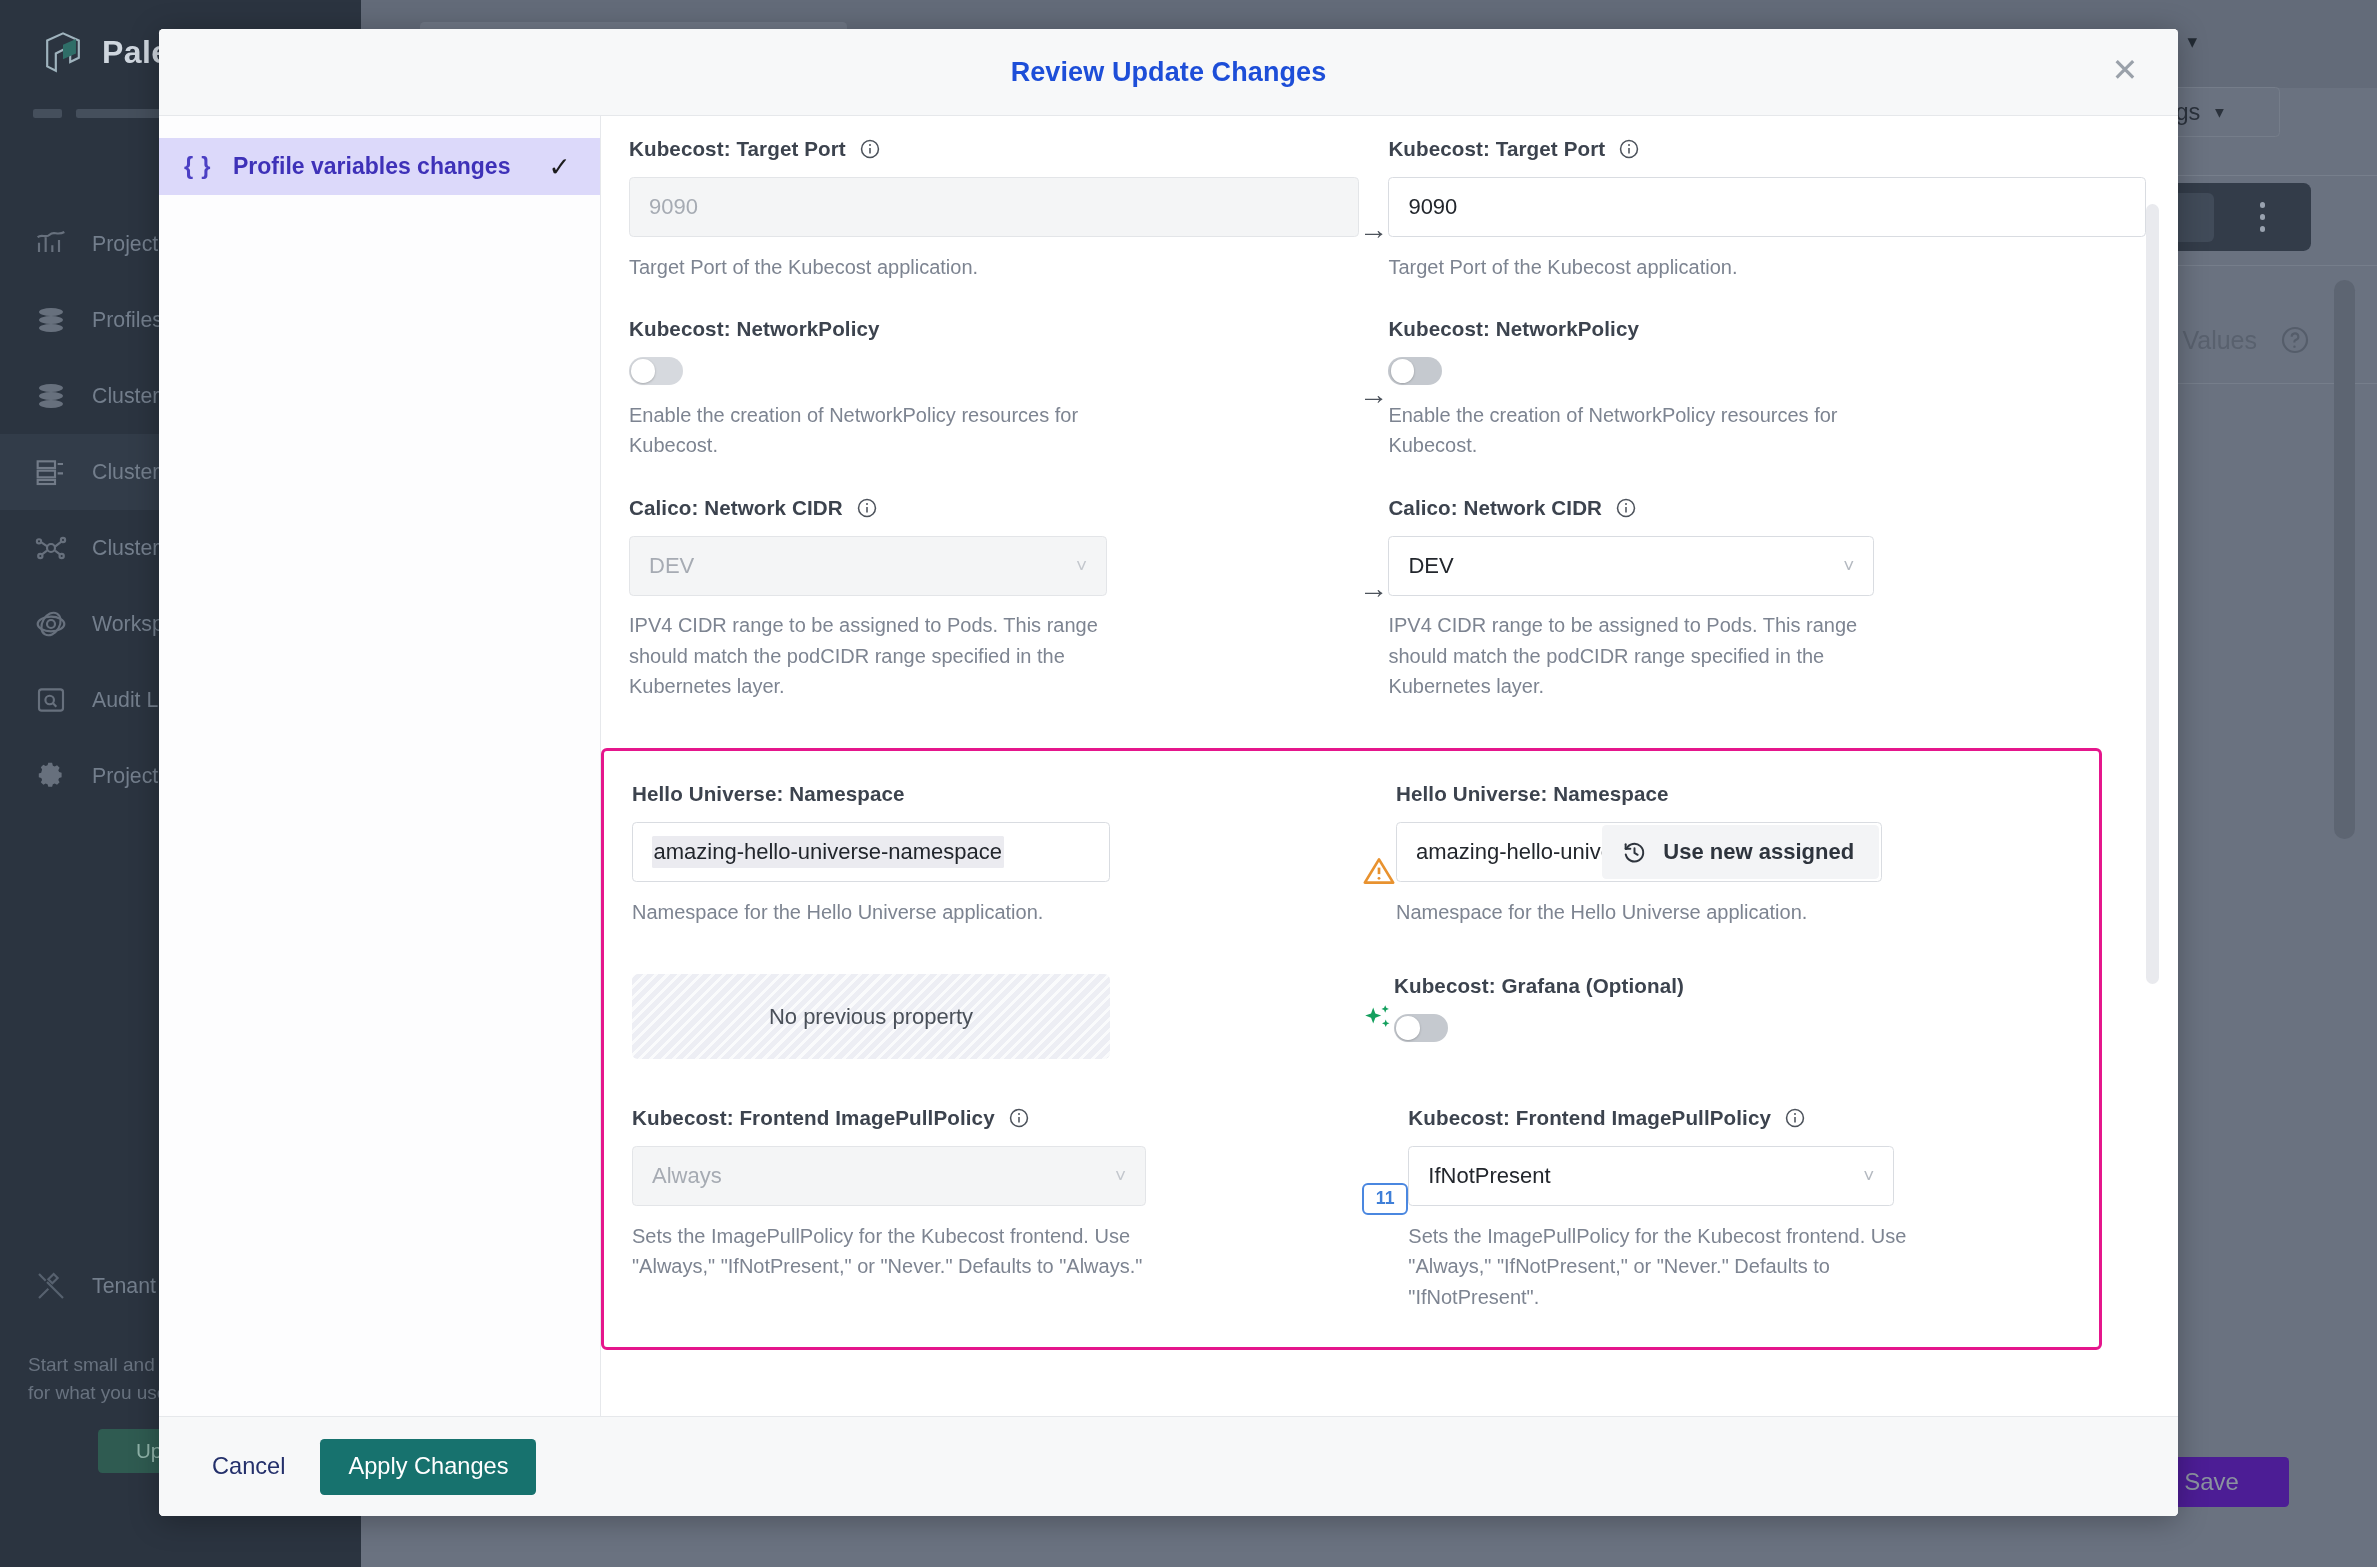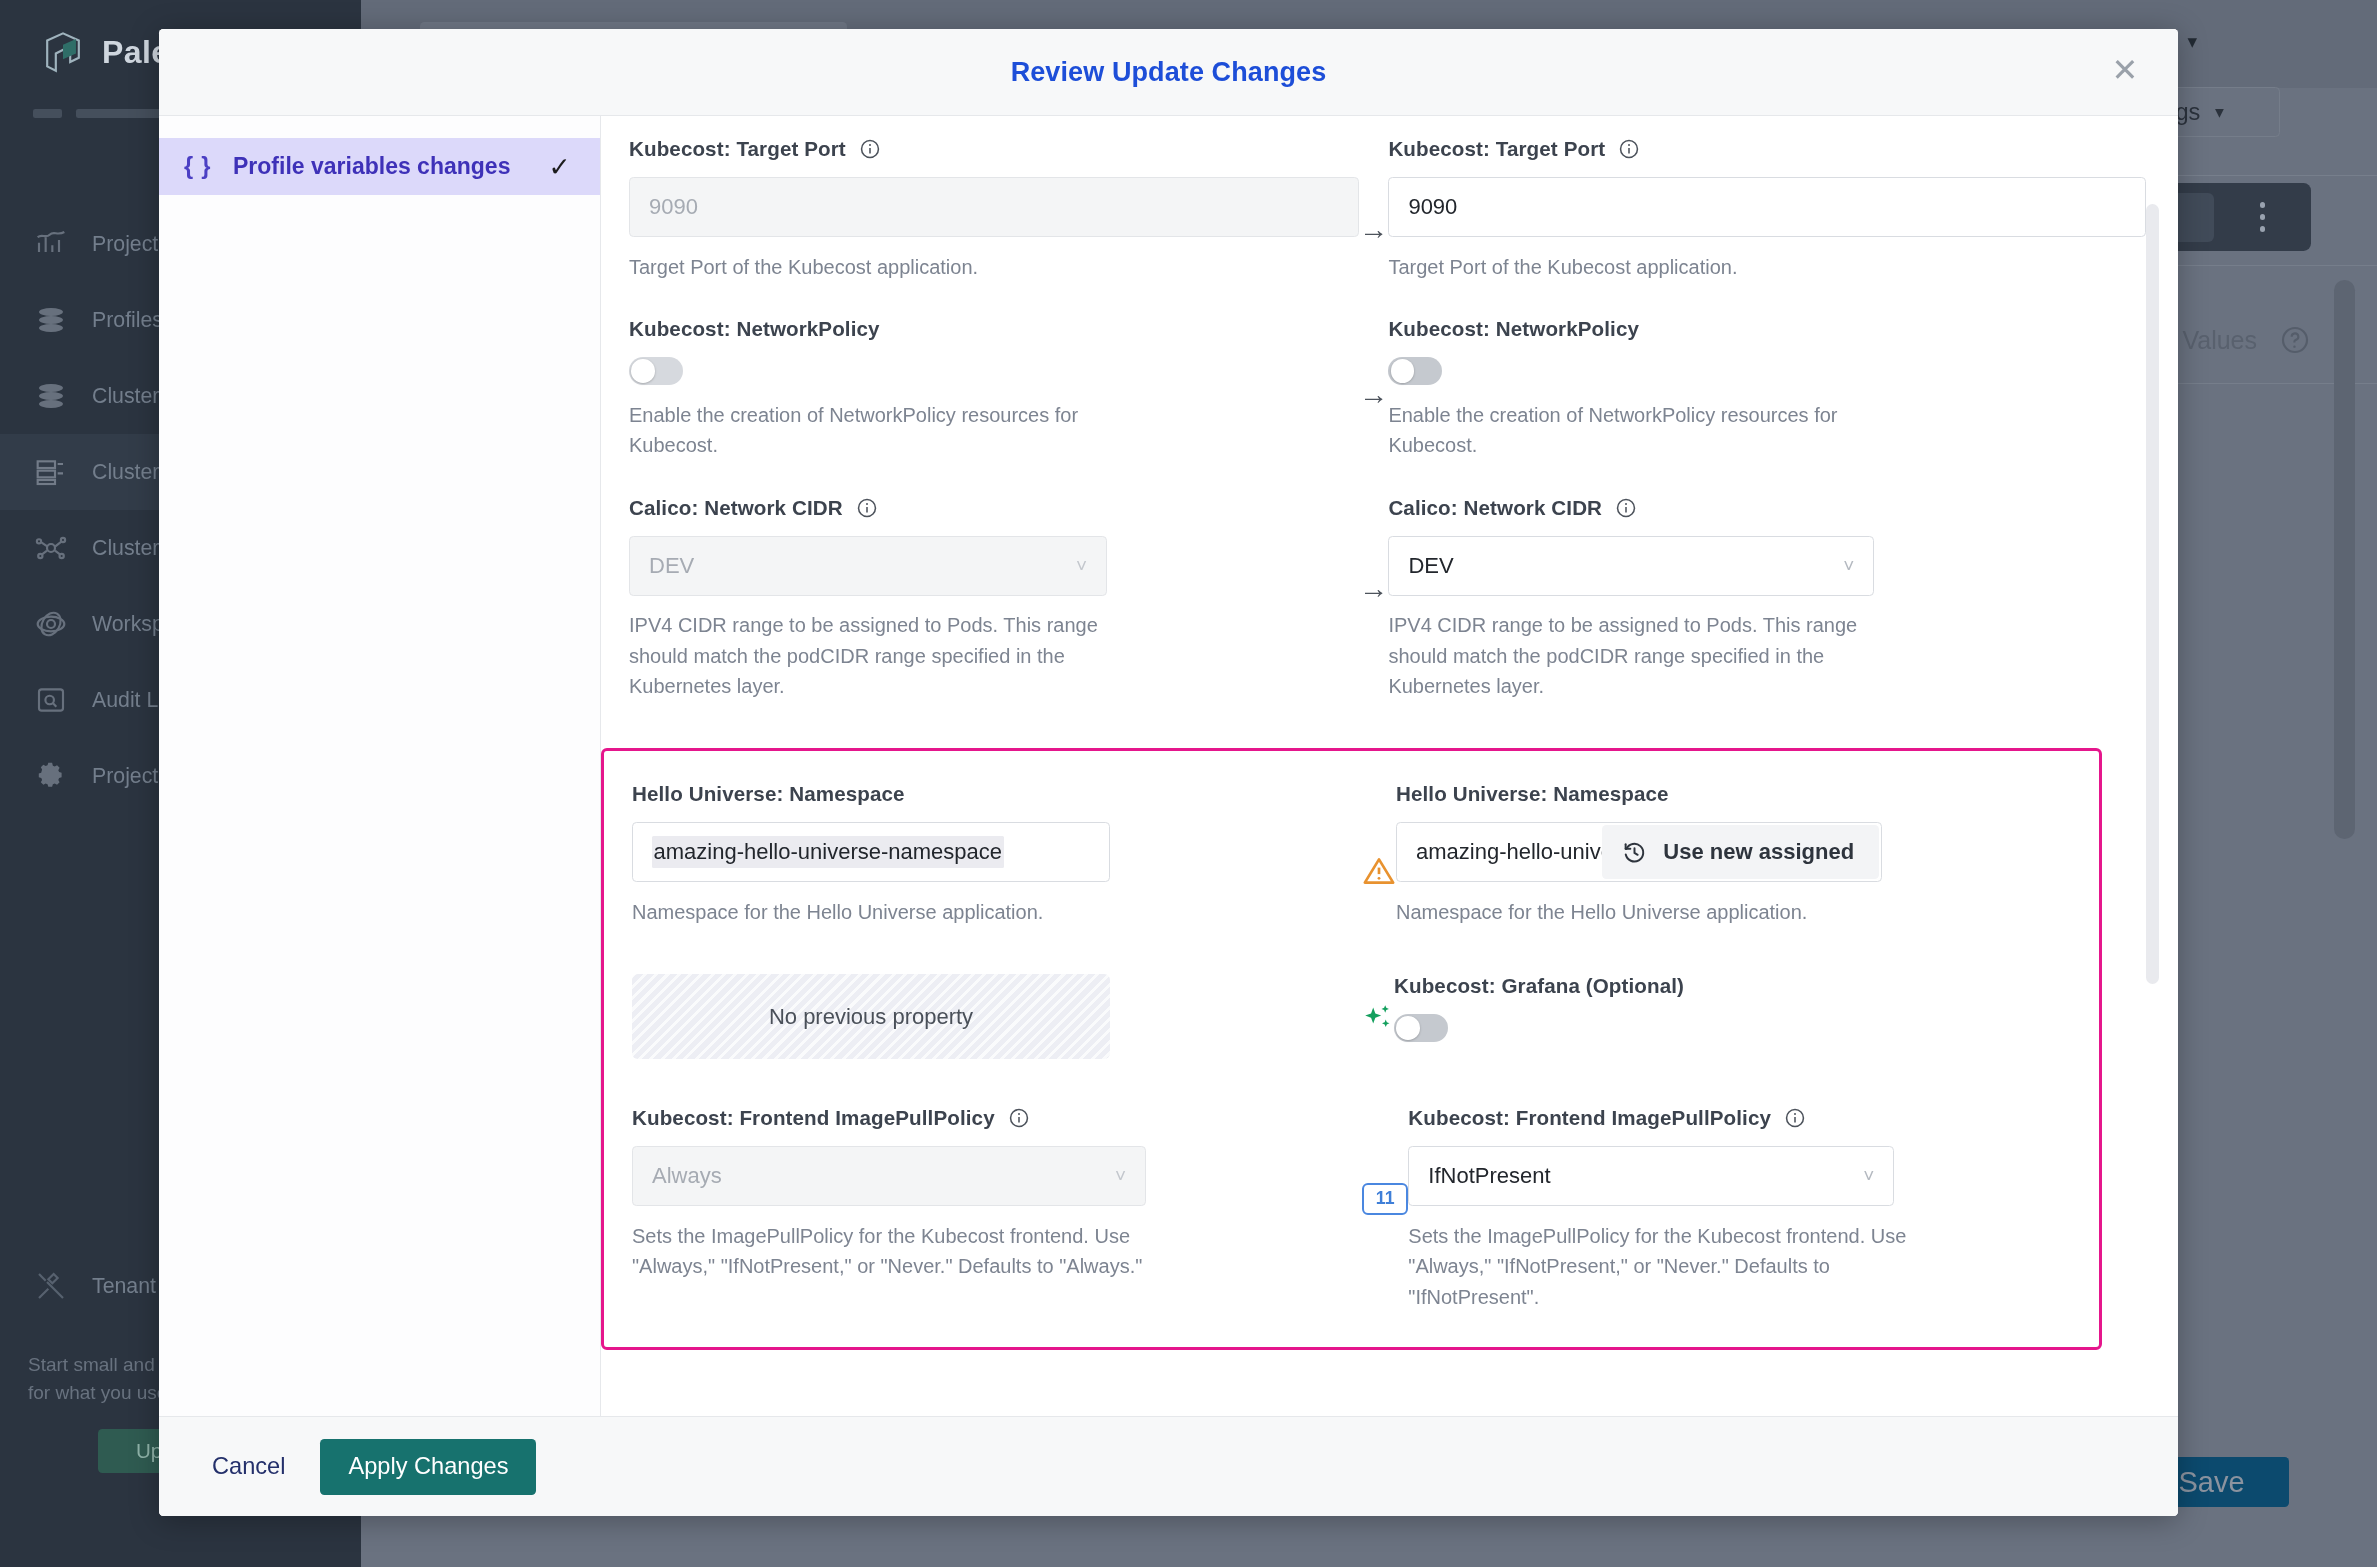--- a/index.html
+++ b/index.html
@@ -62,21 +62,21 @@
   .bg-darkcard {
     position: absolute; right: 66px; top: 183px; width: 324px; height: 68px;
     background: #333c49; border-radius: 7.4px; display: flex; align-items: center;
   }
   .bg-darkcard .pill { margin-left: 5.9px; width: 221px; height: 49px; background: #414b59; border-radius: 5.9px; display:flex; align-items:center; justify-content:center; color:#7c8694; font-size:23.6px;}
   .bg-darkcard .kebab { flex: 1; display: flex; flex-direction: column; align-items: center; gap: 5.9px; }
   .bg-darkcard .kebab i { width: 5.9px; height: 5.9px; background: #99a2af; border-radius: 50%; display: block; }
   .bg-values-row { position: absolute; right: 66px; top: 324px; display: flex; align-items: center; gap: 22px; color: #59616e; font-size: 25px; }
   .bg-hr { position: absolute; right: 0; background: #767e8b; height: 0.7px; }
   .bg-scroll { position: absolute; right: 22px; top: 280px; width: 20.6px; height: 559px; background: #5d6572; border-radius: 10.3px; }
-  .bg-save { position: absolute; right: 88px; bottom: 60px; width: 155px; height: 50px; background: #0c4a6e; border-radius: 4.4px; display:flex;align-items:center;justify-content:center;color:#8b939f;font-size:29px;}
+  .bg-save { position: absolute; right: 88px; bottom: 60px; width: 155px; height: 50px; background: #4c1d95; border-radius: 4.4px; display:flex;align-items:center;justify-content:center;color:#8b939f;font-size:24px;}
 
   
   #modal {
     position: absolute; left: 159px; top: 29.4px; width: 2019px; height: 1487px;
     background: #ffffff; border-radius: 4.4px;
     box-shadow: 0 4.4px 29.4px rgba(0,0,0,.28);
     display: flex; flex-direction: column; overflow: hidden;
   }
   .modal-header {
     position: relative; height: 87px; flex: 0 0 87px;

